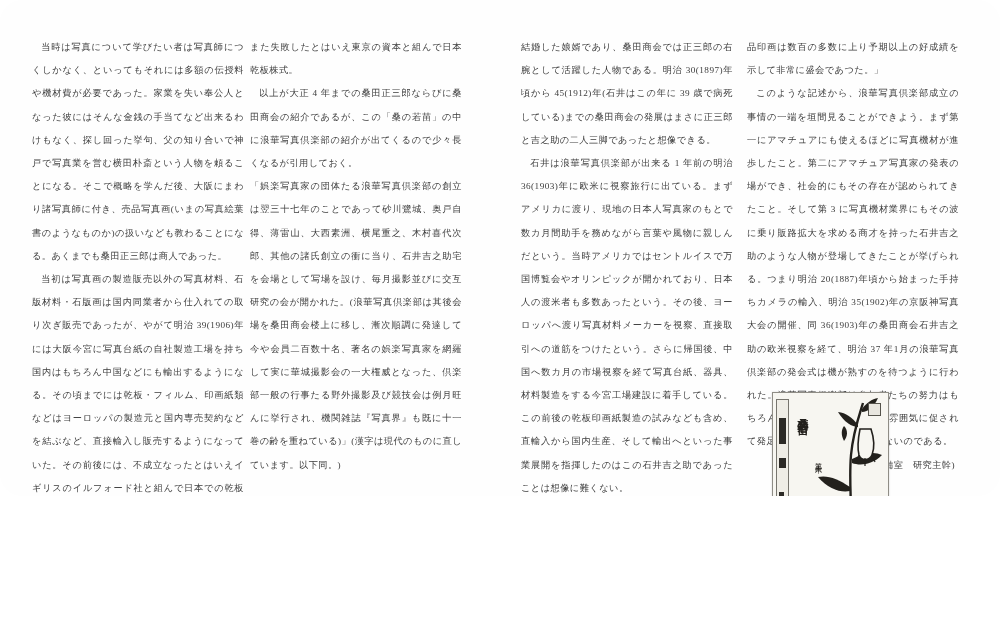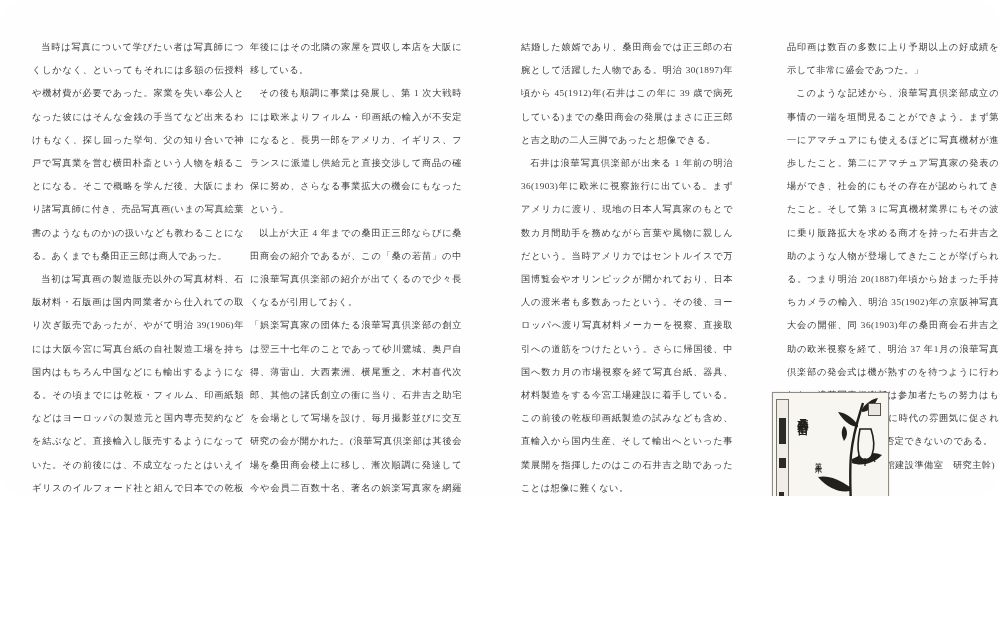--- a/index.html
+++ b/index.html
@@ -6,21 +6,21 @@
   #scan{position:relative;width:1000px;height:496px;background:#fefefe;overflow:hidden;
         font-family:"Liberation Serif","DejaVu Serif",serif;color:#3b3b3b;border-radius:22px;}
   .col{position:absolute;top:36px;width:212px;height:534px;overflow:hidden;
        font-size:9.2px;line-height:23.2px;letter-spacing:0.45px;
        text-align:justify;text-justify:inter-ideograph;}
   .col p{margin:0;}
   .col p.indent{text-indent:1em;}
   #col1{left:32px;}
   #col2{left:250px;}
   #col3{left:521px;}
-  #col4{left:787px;}
+  #col4{left:747px;}
   .sig{text-align:right;padding-right:4px;}
   .pageno{position:absolute;top:584px;font-size:8.5px;color:#6a6a6a;letter-spacing:1px;}
   #pageno-left{left:228px;}
   #pageno-right{left:738px;}
   
   #cover{position:absolute;left:772px;top:392px;width:117px;height:177px;
          background:#f7f6f1;border:1px solid #8f8d86;box-sizing:border-box;
          box-shadow:0 0 2px rgba(0,0,0,0.15);}
   #cover-spine{position:absolute;left:3px;top:6px;width:13px;height:165px;
                border:1px solid #77756e;box-sizing:border-box;background:#efede6;overflow:hidden;}
@@ -41,22 +41,21 @@
 <body>
 
 <div id="scan">
 
   <div class="col" id="col1">
     <p class="indent">当時は写真について学びたい者は写真師につくしかなく、といってもそれには多額の伝授料や機材費が必要であった。家業を失い奉公人となった彼にはそんな金銭の手当てなど出来るわけもなく、探し回った挙句、父の知り合いで神戸で写真業を営む横田朴斎という人物を頼ることになる。そこで概略を学んだ後、大阪にまわり諸写真師に付き、売品写真画(いまの写真絵葉書のようなものか)の扱いなども教わることになる。あくまでも桑田正三郎は商人であった。</p>
     <p class="indent">当初は写真画の製造販売以外の写真材料、石版材料・石版画は国内同業者から仕入れての取り次ぎ販売であったが、やがて明治 39(1906)年には大阪今宮に写真台紙の自社製造工場を持ち国内はもちろん中国などにも輸出するようになる。その頃までには乾板・フィルム、印画紙類などはヨーロッパの製造元と国内専売契約などを結ぶなど、直接輸入し販売するようになっていた。その前後には、不成立なったとはいえイギリスのイルフォード社と組んで日本での乾板印画紙製造会社設立に動いたり(資金面でバックアップを約束したのは京都出身で銀行なども持つ煙草王・村井吉兵衛であった)、また失敗したとはいえ東京の資本と組んで日本乾板株式</p>
   </div>
 
   <div class="col" id="col2">
-    <p>年後にはその北隣の家屋を買収し本店を大阪に移している。</p>
-    <p class="indent">その後も順調に事業は発展し、第 1 次大戦時には欧米よりフィルム・印画紙の輸入が不安定になると、長男一郎をアメリカ、イギリス、フランスに派遣し供給元と直接交渉して商品の確保に努め、さらなる事業拡大の機会にもなったという。</p>
+    <p>また失敗したとはいえ東京の資本と組んで日本乾板株式。</p>
     <p class="indent">以上が大正 4 年までの桑田正三郎ならびに桑田商会の紹介であるが、この「桑の若苗」の中に浪華写真倶楽部の紹介が出てくるので少々長くなるが引用しておく。</p>
     <p>「娯楽写真家の団体たる浪華写真倶楽部の創立は翌三十七年のことであって砂川鷺城、奥戸自得、薄雷山、大西素洲、横尾重之、木村喜代次郎、其他の諸氏創立の衝に当り、石井吉之助宅を会場として写場を設け、毎月撮影並びに交互研究の会が開かれた。(浪華写真倶楽部は其後会場を桑田商会楼上に移し、漸次順調に発達して今や会員二百数十名、著名の娯楽写真家を網羅して実に華城撮影会の一大権威となった、倶楽部一般の行事たる野外撮影及び競技会は例月旺んに挙行され、機関雑誌『写真界』も既に十一巻の齢を重ねている)」(漢字は現代のものに直しています。以下同。)</p>
 
   </div>
 
   <div class="col" id="col3">
     <p>結婚した娘婿であり、桑田商会では正三郎の右腕として活躍した人物である。明治 30(1897)年頃から 45(1912)年(石井はこの年に 39 歳で病死している)までの桑田商会の発展はまさに正三郎と吉之助の二人三脚であったと想像できる。</p>
     <p class="indent">石井は浪華写真倶楽部が出来る 1 年前の明治 36(1903)年に欧米に視察旅行に出ている。まずアメリカに渡り、現地の日本人写真家のもとで数カ月間助手を務めながら言葉や風物に親しんだという。当時アメリカではセントルイスで万国博覧会やオリンピックが開かれており、日本人の渡米者も多数あったという。その後、ヨーロッパへ渡り写真材料メーカーを視察、直接取引への道筋をつけたという。さらに帰国後、中国へ数カ月の市場視察を経て写真台紙、器具、材料製造をする今宮工場建設に着手している。この前後の乾板印画紙製造の試みなども含め、直輸入から国内生産、そして輸出へといった事業展開を指揮したのはこの石井吉之助であったことは想像に難くない。</p>
     <p class="indent">この石井が浪華写真倶楽部の創設、発展にも寄与していたことは石井の経営戦略の一環として、この倶楽部が位置づけられていたのではないかとも想像できる。またこの時期の出来事として「桑の若苗」はアマチュア写真家たちによる京阪神写真大会についても記している。「科学の急速なる進歩は写真器械材料の上にも著しき進歩を与え、乾板、フィルム及び感光印画紙の輸入は本邦写真界に一大革新の時期を画し写真の用途は非常に拡大された。次で手提器械の輸入に因って好事者間に盛んに写真趣味が普及され、娯楽写真家が増加して遂に明治 35(1902)年第 1 回京阪神写真大会を大阪博物場に開催するの盛況に達した、この写真大会の出</p>
   </div>

